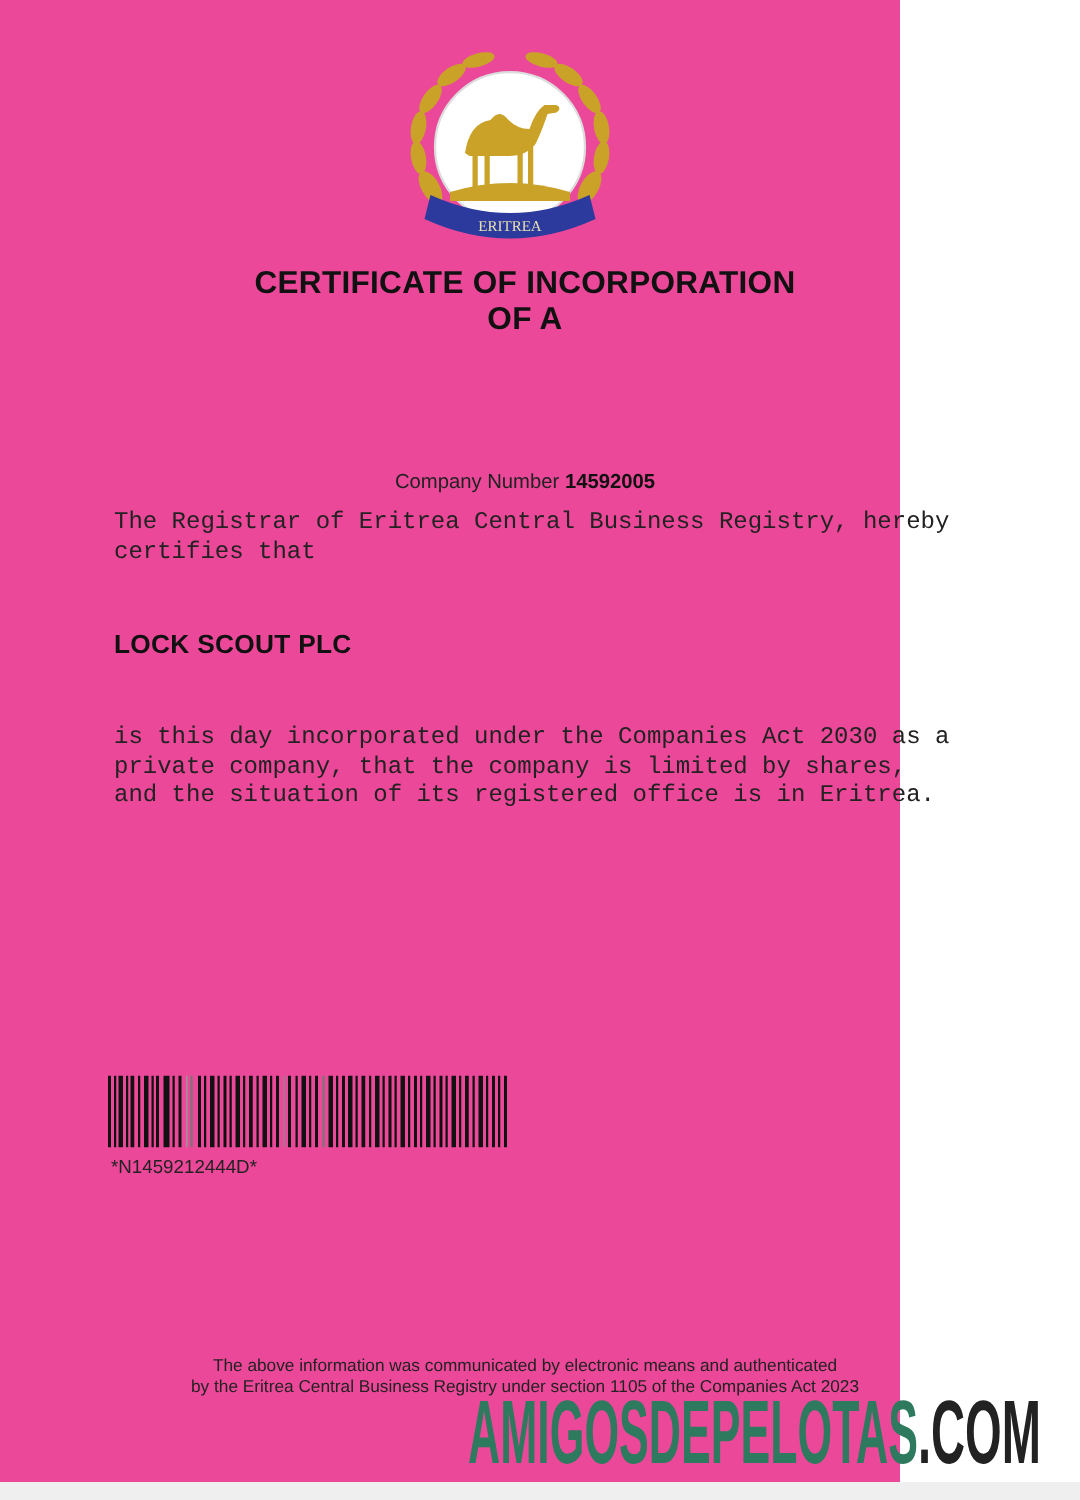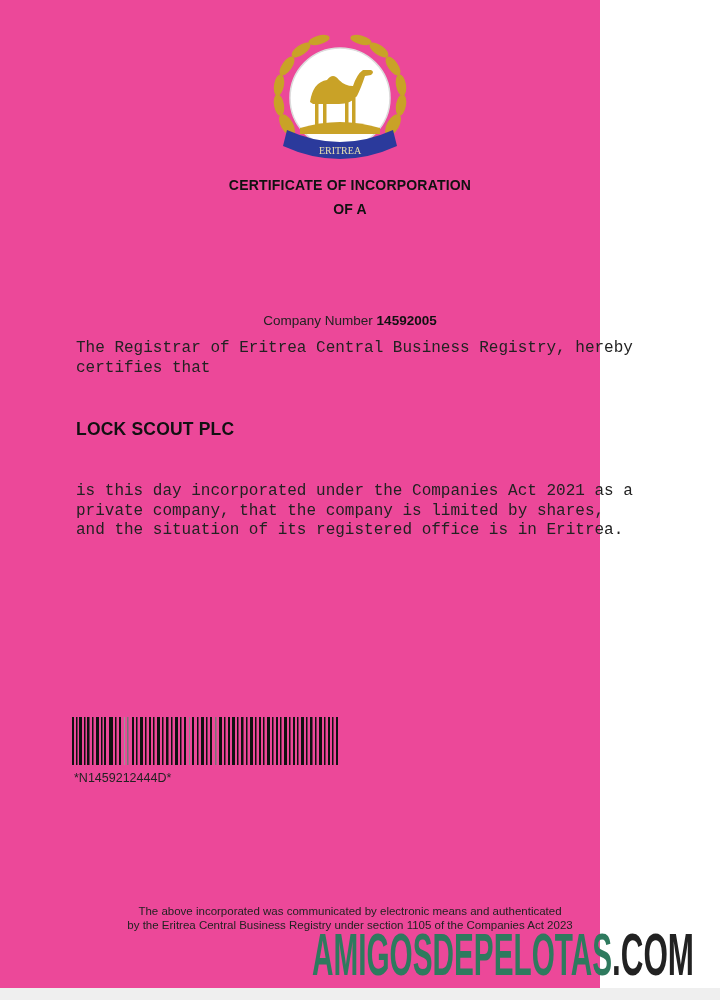--- a/index.html
+++ b/index.html
@@ -5,21 +5,21 @@
     html, body { margin: 0; padding: 0; }
     body {
       width: 720px; height: 1000px; background: #ffffff; position: relative; overflow: hidden;
       font-family: "Liberation Sans", "DejaVu Sans", sans-serif; color: #1a1a1a;
     }
     .page { position: absolute; left: 0; top: 0; width: 600px; height: 988px; background: #ec4899; }
     .bottom-strip { position: absolute; left: 0; top: 988px; width: 720px; height: 12px; background: #efefef; }
 
     .emblem { position: absolute; left: 265px; top: 30px; width: 150px; height: 135px; }
 
-    .title { position: absolute; left: 0; width: 700px; text-align: center; font-weight: bold; font-size: 14px; letter-spacing: 0.2px; color: #111; }
+    .title { position: absolute; left: 0; width: 700px; text-align: center; font-weight: bold; font-size: 21px; letter-spacing: 0.2px; color: #111; }
     .t1 { top: 177px; }
     .t2 { top: 201px; }
     .t3 { top: 224px; }
 
     .company-number { position: absolute; left: 0; width: 700px; top: 285px; text-align: center; font-size: 13.5px; color: #222; margin-top: 28px; }
     .company-number b { font-weight: bold; color: #111; }
 
     .para { position: absolute; left: 76px; width: 560px; font-size: 16px; line-height: 19.5px; color: #222; font-family: Liberation Mono, monospace; }
     .p1 { top: 339px; }
     .company-name { position: absolute; left: 76px; top: 419px; font-size: 17.5px; font-weight: bold; color: #111; letter-spacing: 0.2px; }
@@ -79,21 +79,21 @@
 
   <div class="company-number">
     <span>Company Number</span>
     <b>14592005</b>
   </div>
 
   <div class="para p1">The Registrar of Eritrea Central Business Registry, hereby certifies that</div>
 
   <div class="company-name">LOCK SCOUT PLC</div>
 
-  <div class="para p2">is this day incorporated under the Companies Act 2021 as a private company, that the company is limited by shares, and the situation of its registered office is in Eritrea.</div>
+  <div class="para p2">is this day incorporated under the Companies Act 2030 as a private company, that the company is limited by shares, and the situation of its registered office is in Eritrea.</div>
 
 
   <svg class="barcode" viewBox="0 0 266 48" preserveAspectRatio="none">
     <g fill="#111">
       <rect x="0" y="0" width="2" height="48"></rect>
         <rect x="4" y="0" width="1.5" height="48"></rect>
         <rect x="7" y="0" width="3" height="48"></rect>
       <rect x="12" y="0" width="1.5" height="48"></rect>
         <rect x="15" y="0" width="2.5" height="48"></rect>
         <rect x="20" y="0" width="1.5" height="48"></rect>
@@ -150,21 +150,21 @@
       <rect x="243" y="0" width="1.5" height="48"></rect>
         <rect x="247" y="0" width="3" height="48"></rect>
         <rect x="252" y="0" width="1.5" height="48"></rect>
       <rect x="256" y="0" width="2" height="48"></rect>
         <rect x="260" y="0" width="1.5" height="48"></rect>
         <rect x="264" y="0" width="2" height="48"></rect>
     </g>
   </svg>
   <div class="barcode-text">*N1459212444D*</div>
 
-  <div class="footer f1">The above incorporated was communicated by electronic means and authenticated</div>
+  <div class="footer f1">The above information was communicated by electronic means and authenticated</div>
   <div class="footer f2">by the Eritrea Central Business Registry under section 1105 of the Companies Act 2023</div>
 
   <svg class="watermark" viewBox="0 0 390 52" preserveAspectRatio="none">
     <text x="0" y="49" font-family="Liberation Sans, sans-serif" font-weight="bold" font-size="60" textLength="300" lengthAdjust="spacingAndGlyphs" fill="#2e7a5e">AMIGOSDEPELOTAS</text>
     <text x="300" y="49" font-family="Liberation Sans, sans-serif" font-weight="bold" font-size="60" textLength="82" lengthAdjust="spacingAndGlyphs" fill="#222222">.COM</text>
   </svg>
 </div>
 
 <div class="bottom-strip"></div>
 

